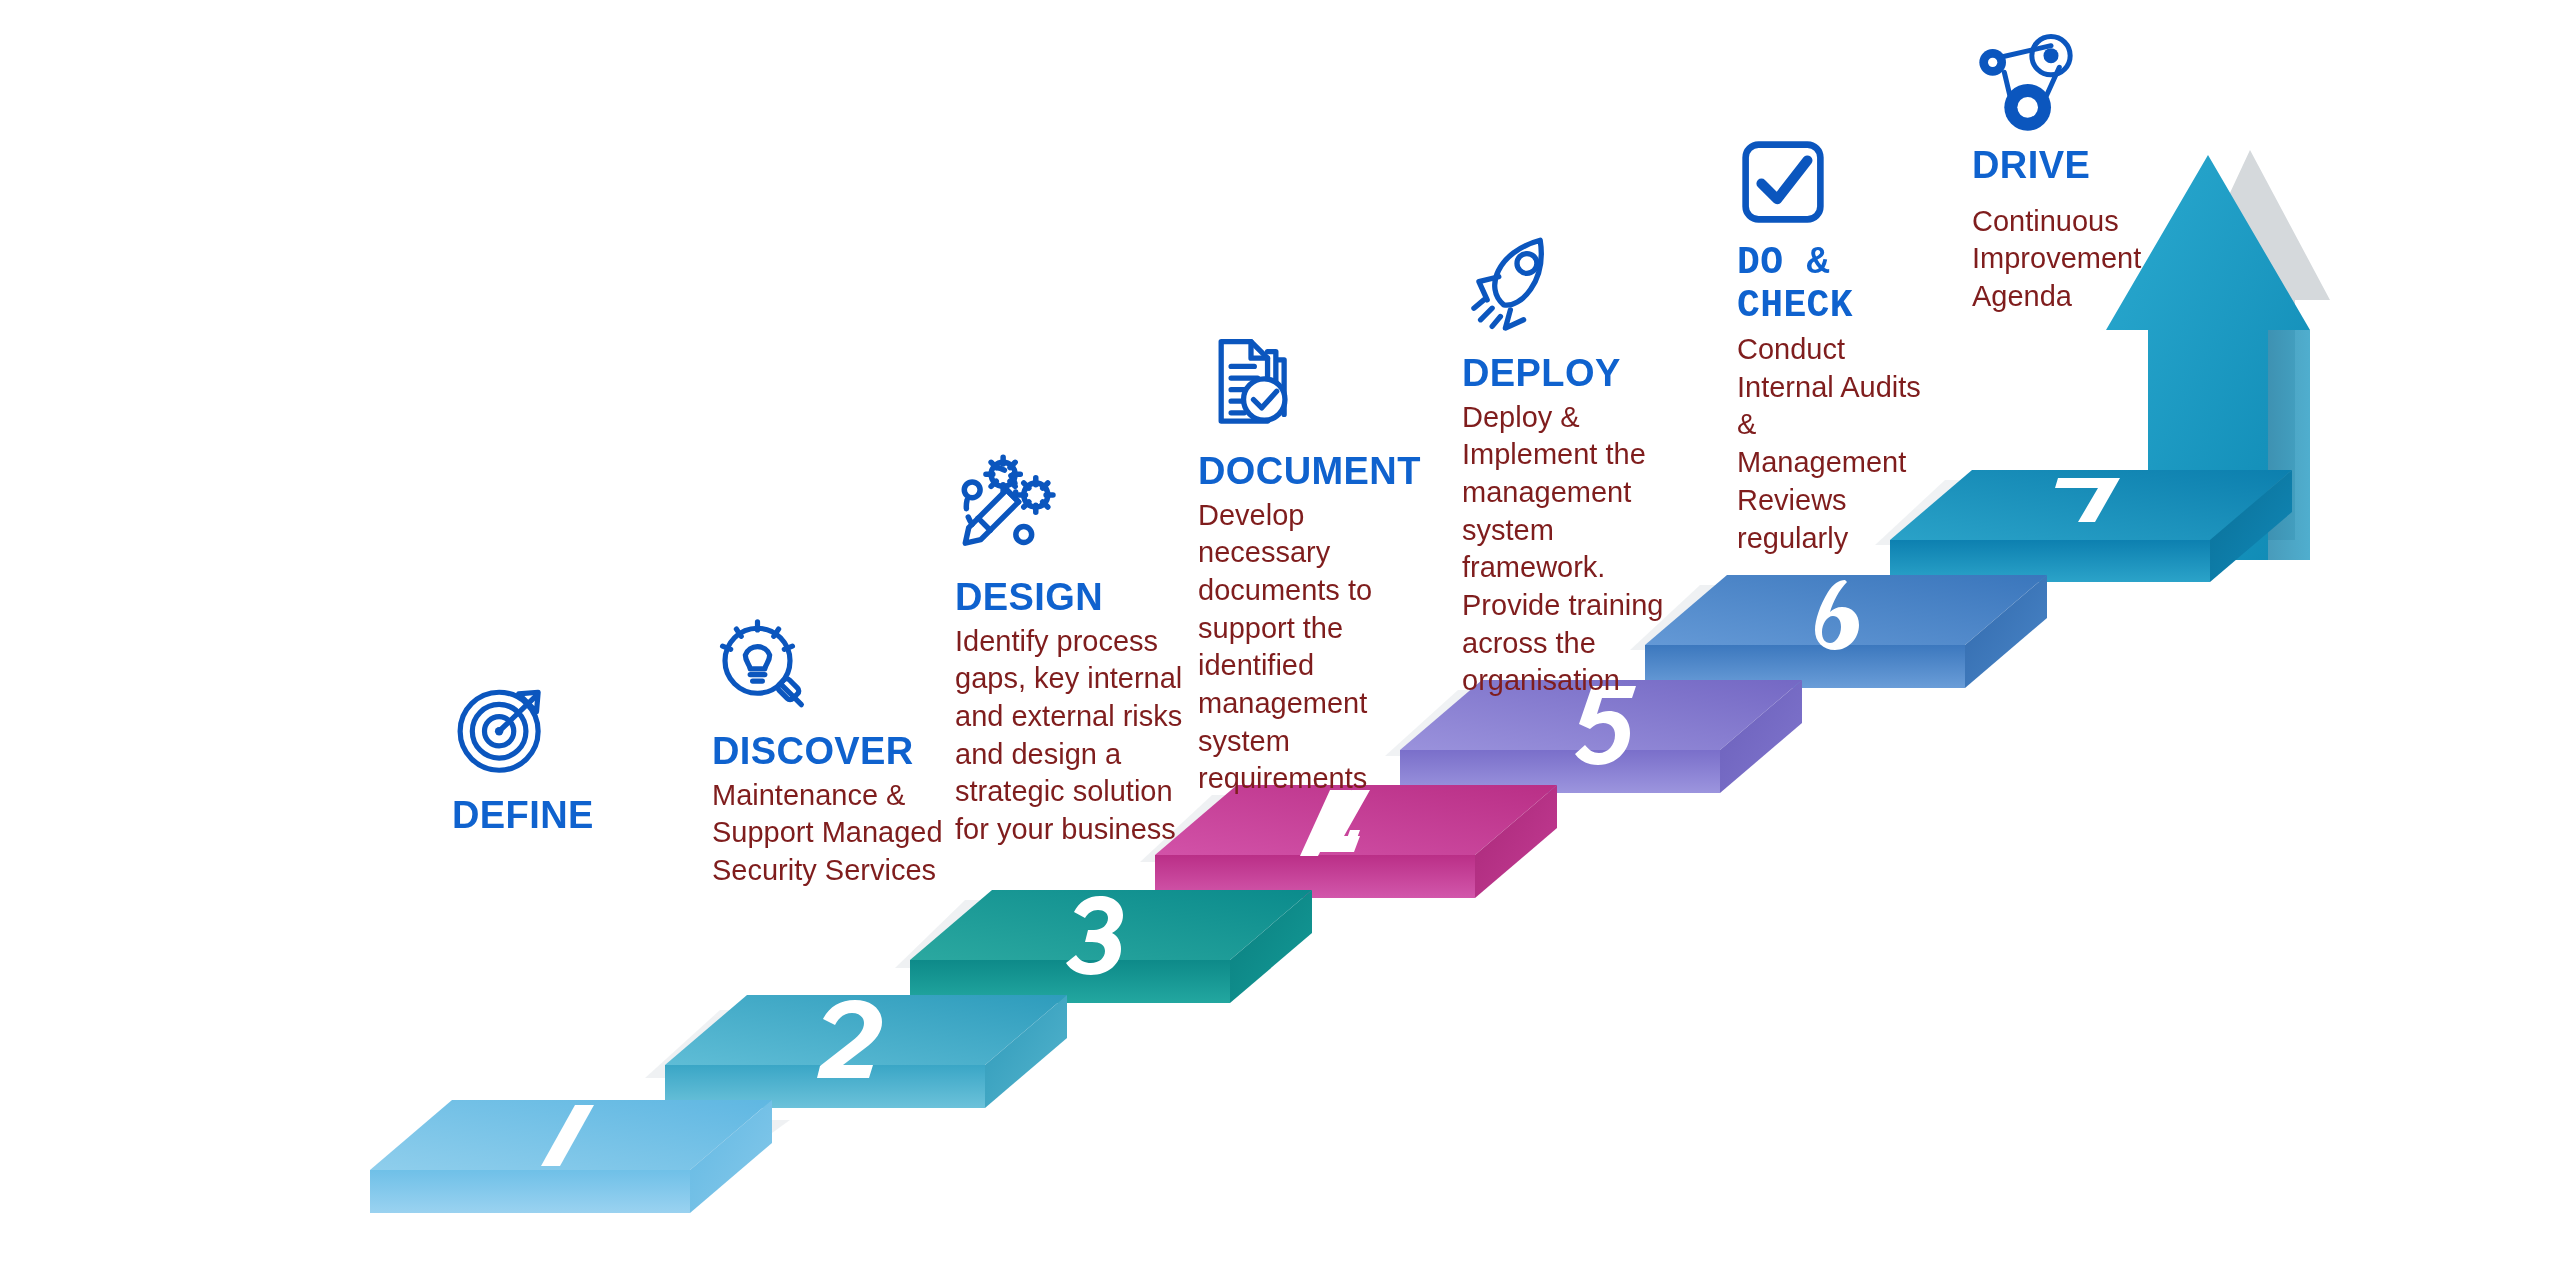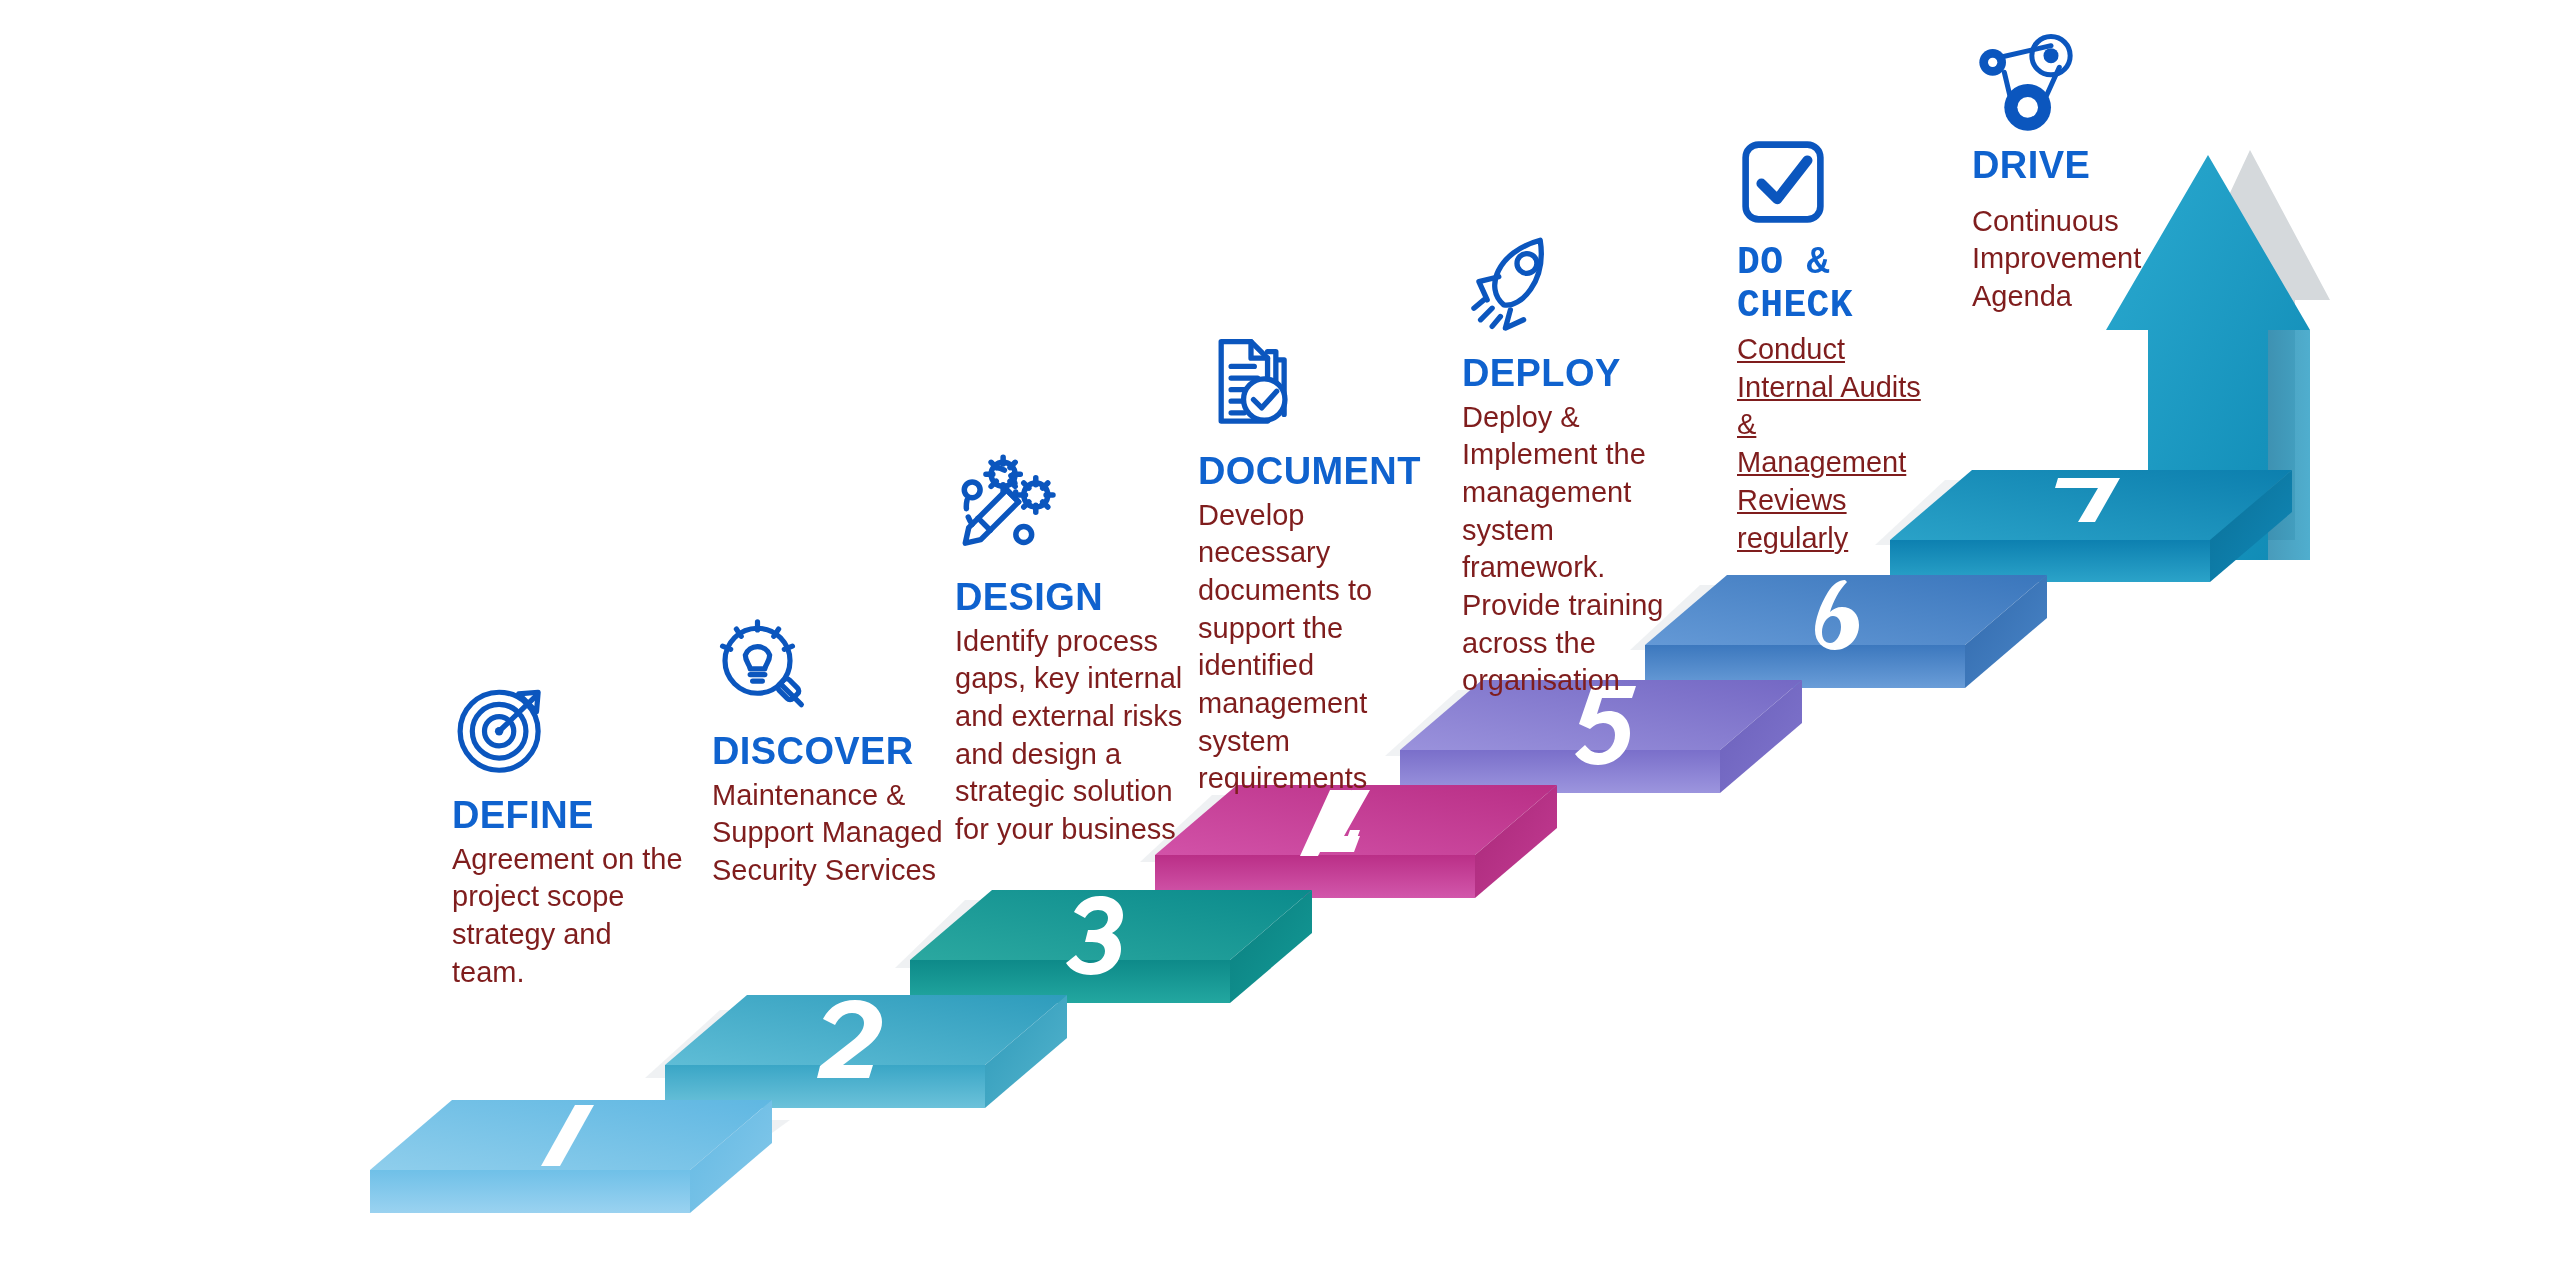--- a/index.html
+++ b/index.html
@@ -66,21 +66,21 @@
   .card-5 { left: 1462px; top: 232px;  }
   .card-6 { left: 1737px; top: 136px;  }
   .card-7 { left: 1972px; top: 34px;   }
 
   
   .card-1 .step-desc { width: 240px; }
   .card-2 .step-desc { width: 250px; }
   .card-3 .step-desc { width: 256px; }
   .card-4 .step-desc { width: 222px; }
   .card-5 .step-desc { width: 228px; }
-  .card-6 .step-desc { width: 186px; text-decoration: underline; }
+  .card-6 .step-desc { width: 186px; }
   .card-7 .step-desc { width: 168px; }
 
   .card-6 .step-title { width: 140px; font-family: Liberation Mono, monospace; }
   .card-7 .step-icon { margin-bottom: 10px; }
   .card-7 .step-title { margin-bottom: 16px; }
 </style>
 </head>
 <body>
 
 <div id="stage">
@@ -287,21 +287,20 @@
       <svg width="104" height="104" viewBox="0 0 64 64" fill="none" stroke="#0B56BE" stroke-width="3.2" stroke-linecap="round" stroke-linejoin="round">
         <circle cx="29" cy="34" r="24"></circle>
         <circle cx="29" cy="34" r="16.5"></circle>
         <circle cx="29" cy="34" r="9"></circle>
         <circle cx="29" cy="34" r="2.6" fill="#0B56BE" stroke="none"></circle>
         <path d="M29 34 L52 12"></path>
         <path d="M41 11 L53 10 L52 22 Z" fill="none"></path>
       </svg>
     </span>
     <div class="step-title">DEFINE</div>
-    <div class="step-desc">Agreement on the project scope strategy and team.</div>
   </div>
 
   <div class="step-card card-3">
     <span class="step-icon">
       <svg width="110" height="110" viewBox="0 0 64 64" fill="none" stroke="#0B56BE" stroke-width="3.2" stroke-linecap="round" stroke-linejoin="round">
         <path d="M8 44 l22 -22 7 7 -22 22 -9 2 z"></path>
         <path d="M30 22 l7 7"></path>
         <path d="M13.5 38.5 l7 7"></path>
         <circle cx="10" cy="22" r="4.6"></circle>
         <circle cx="40" cy="48" r="4.6"></circle>

